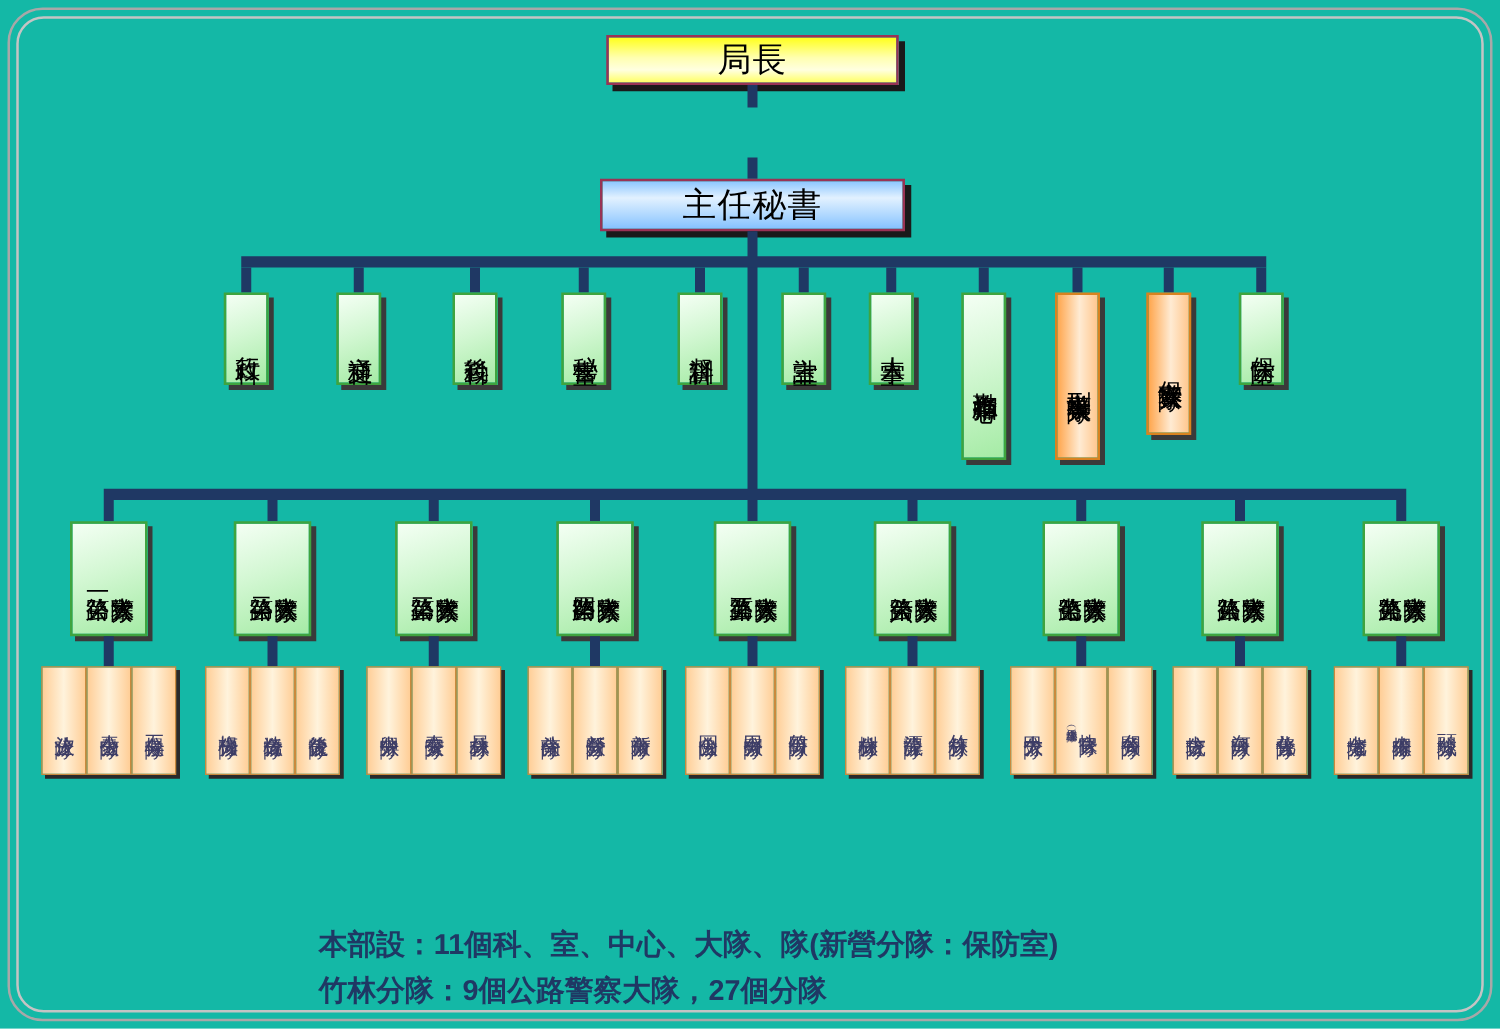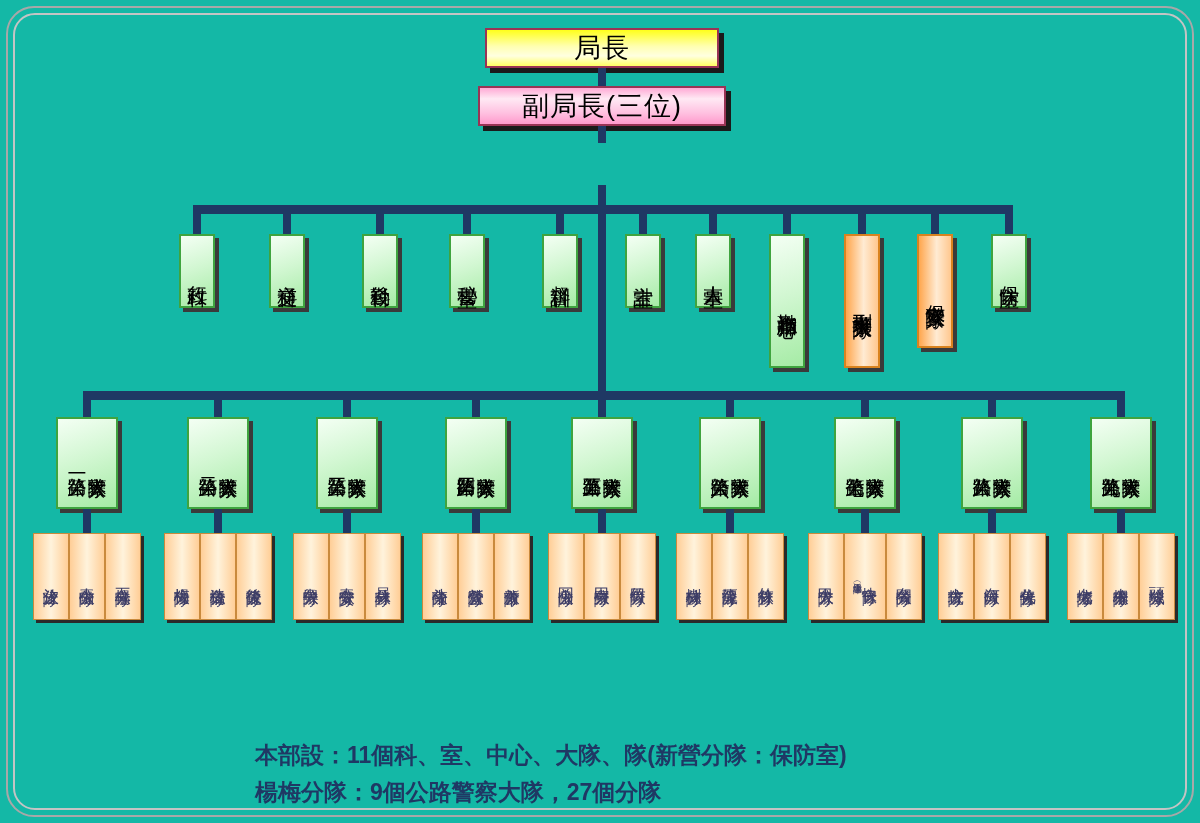--- a/index.html
+++ b/index.html
@@ -56,24 +56,24 @@
 <body>
 
 <div id="stage">
   <div id="frame-outer"></div>
   <div id="frame-inner"></div>
 
   <div class="box tbox fill-yellow" style="left:485px;top:28px;width:234px;height:40px;">
     <span>局長</span>
   </div>
   <div class="line" style="left:598px;top:68px;width:8px;height:18px;"></div>
-  <div class="box tbox fill-pink" style="left:478px;top:86px;width:248px;height:40px;">
-    <span>副局長(三位)</span>
+  <div class="line" style="left:598px;top:126px;width:8px;height:17px;"></div>
+  <div class="box tbox fill-blue" style="left:480px;top:143px;width:244px;height:42px;">
+    <span>主任秘書</span>
   </div>
-  <div class="line" style="left:598px;top:126px;width:8px;height:17px;"></div>
 
   <div class="line" style="left:598px;top:185px;width:8px;height:215px;"></div>
 
   <div id="dept-layer">
       <div class="line" style="left: 193px; top: 205px; width: 820px; height: 9px;"></div>
       <div class="line" style="left: 193px; top: 214px; width: 8px; height: 20px;"></div>
       <div class="box green" style="left: 179px; top: 234px; width: 36px; height: 74px;">
         <span class="vtext dept-label">行政科</span>
       </div>
       <div class="line" style="left: 283px; top: 214px; width: 8px; height: 20px;"></div>
@@ -270,15 +270,15 @@
           <span class="vtext unit-label">木柵分隊</span>
         </div>
         <div class="unit" style="width: 36px; height: 87px;">
           <span class="vtext unit-label">頭城分隊</span>
         </div>
       </div>
     </div>
 
   <div id="footnotes">
     <div>本部設：11個科、室、中心、大隊、隊(新營分隊：保防室)</div>
-    <div>楊梅分隊：9個公路警察大隊，27個分隊</div>
+    <div>竹林分隊：9個公路警察大隊，27個分隊</div>
   </div>
 </div>
 
 </body></html>

